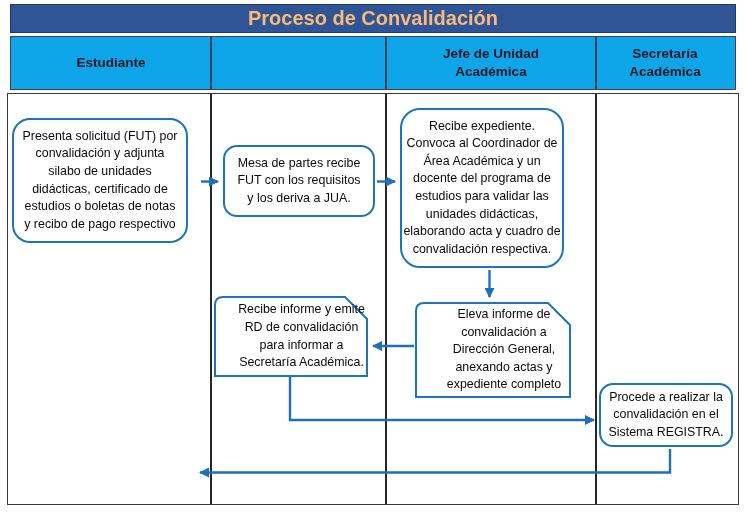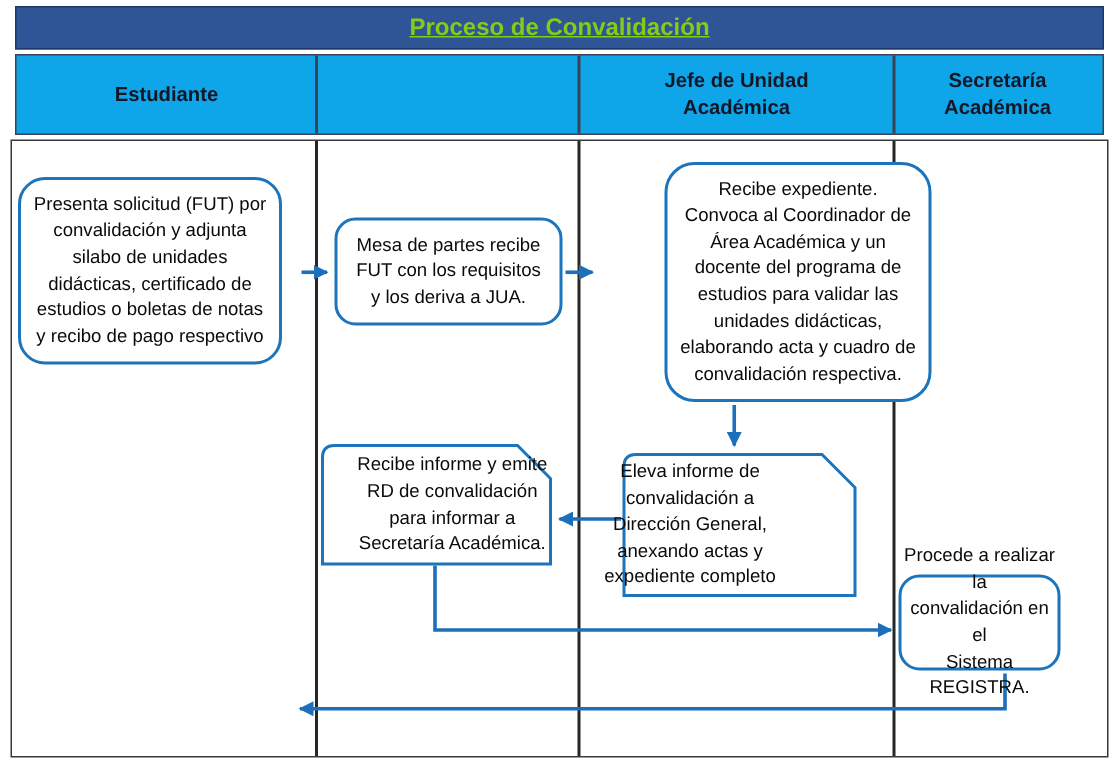--- a/index.html
+++ b/index.html
@@ -6,21 +6,21 @@
   #page{
     position:relative;width:746px;height:512px;background:#fff;
     font-family:"Liberation Sans",sans-serif;overflow:hidden;
   }
   
   #title-bar{
     position:absolute;left:10px;top:4px;width:726px;height:29px;
     background:#2F5597;border:1.5px solid #1B3A6B;box-sizing:border-box;
     display:flex;align-items:center;justify-content:center;
   }
-  #title-bar span{color:#84cc16;font-weight:bold;font-size:16px;text-decoration:underline;}
+  #title-bar span{color:#fdba74;font-weight:bold;font-size:20px;}
   
   #lane-header{
     position:absolute;left:10px;top:36px;width:726px;height:54px;
     background:#0ea5e9;border:1.6px solid #3A4356;box-sizing:border-box;
   }
   .lane-cell{
     position:absolute;top:0;height:100%;
     display:flex;align-items:center;justify-content:center;
     font-weight:bold;font-size:13.5px;color:#131726;text-align:center;
     white-space:pre-line;line-height:1.35;
@@ -101,46 +101,46 @@
 estudios o boletas de notas
 y recibo de pago respectivo</span>
   </div>
 
   <div class="box" style="left:223px;top:145px;width:152px;height:72px;border-radius:14px;align-items:center;">
     <span>Mesa de partes recibe
 FUT con los requisitos
 y los deriva a JUA.</span>
   </div>
 
-  <div class="box" style="left:400px;top:108px;width:178px;height:160px;border-radius:20px;margin-left:43px;">
+  <div class="box" style="left:400px;top:108px;width:164px;height:160px;border-radius:20px;">
     <span>Recibe expediente.
 Convoca al Coordinador de
 Área Académica y un
 docente del programa de
 estudios para validar las
 unidades didácticas,
 elaborando acta y cuadro de
 convalidación respectiva.</span>
   </div>
 
-  <div class="cardtext" style="left:392px;top:303px;width:136px;height:94px;">
+  <div class="cardtext" style="left:436px;top:303px;width:136px;height:94px;">
     <span>Eleva informe de
 convalidación a
 Dirección General,
 anexando actas y
 expediente completo</span>
   </div>
 
   <div class="cardtext" style="left:215px;top:297px;width:152px;height:79px;padding-left:21px;">
     <span>Recibe informe y emite
 RD de convalidación
 para informar a
 Secretaría Académica.</span>
   </div>
 
-  <div class="box" style="left:599px;top:383px;width:108px;height:64px;border-radius:14px;">
+  <div class="box" style="left:599px;top:383px;width:134px;height:64px;border-radius:14px;">
     <span>Procede a realizar la
 convalidación en el
 Sistema REGISTRA.</span>
   </div>
 
 
 </div>
 
 </body></html>

